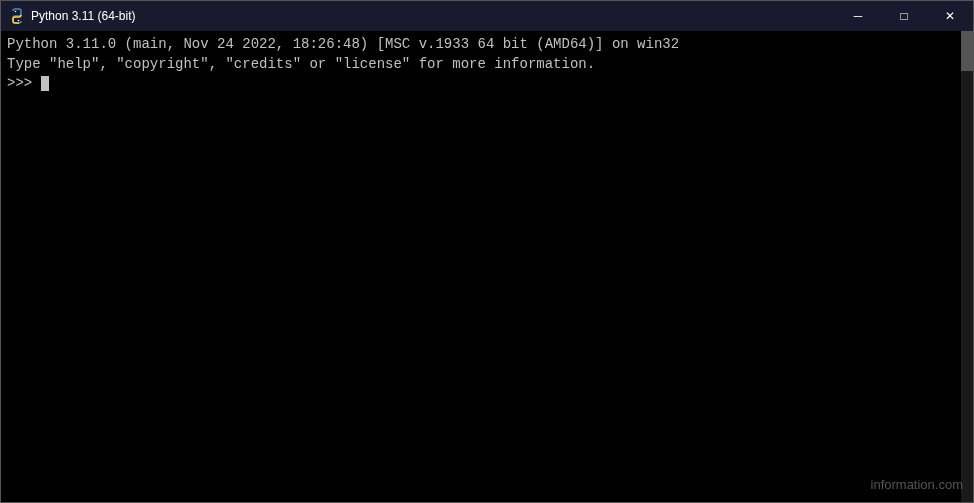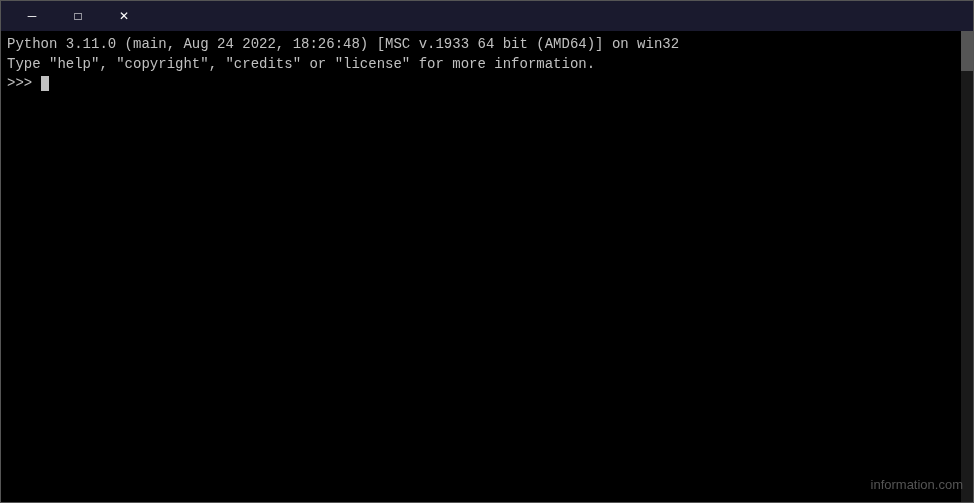--- a/index.html
+++ b/index.html
@@ -131,29 +131,40 @@
       height: 40px;
       background: #555;
     }
   </style>
 </head>
 <body>
 
 <div class="window">
 
   <div class="title-bar">
+    <div class="title-bar-left">
+
+      <svg class="title-bar-icon" viewBox="0 0 16 16" xmlns="http://www.w3.org/2000/svg">
+        <rect width="16" height="16" fill="#1a1a2e"></rect>
+        <path d="M4 3 Q4 1 6 1 L10 1 Q12 1 12 3 L12 6 Q12 8 10 8 L6 8 Q4 8 4 10 L4 13 Q4 15 6 15 L10 15 Q12 15 12 13" stroke="#4b8bbe" stroke-width="1.5" fill="none"></path>
+        <circle cx="6.5" cy="3.5" r="0.8" fill="white"></circle>
+        <path d="M12 7 Q12 9 10 9 L6 9 Q4 9 4 11 L4 13 Q4 15 6 15 L10 15" stroke="#ffd43b" stroke-width="1.5" fill="none"></path>
+        <circle cx="9.5" cy="12.5" r="0.8" fill="white"></circle>
+      </svg>
+      <span class="title-bar-text">Python 3.11 (64-bit)</span>
+    </div>
     <div class="title-bar-buttons">
       <button class="title-bar-btn">─</button>
       <button class="title-bar-btn">□</button>
       <button class="title-bar-btn close">✕</button>
     </div>
   </div>
 
   <div class="console-body">
-    <div class="console-text">Python 3.11.0 (main, Aug 24 2022, 18:26:48) [MSC v.1933 64 bit (AMD64)] on win32</div>
+    <div class="console-text">Python 3.11.0 (main, Nov 24 2022, 18:26:48) [MSC v.1933 64 bit (AMD64)] on win32</div>
     <div class="console-text">Type "help", "copyright", "credits" or "license" for more information.</div>
     <div class="prompt-line">
       <span class="console-text">&gt;&gt;&gt; </span>
       <span class="cursor"></span>
     </div>
 
     <div class="scrollbar-track">
       <div class="scrollbar-thumb"></div>
     </div>
 

